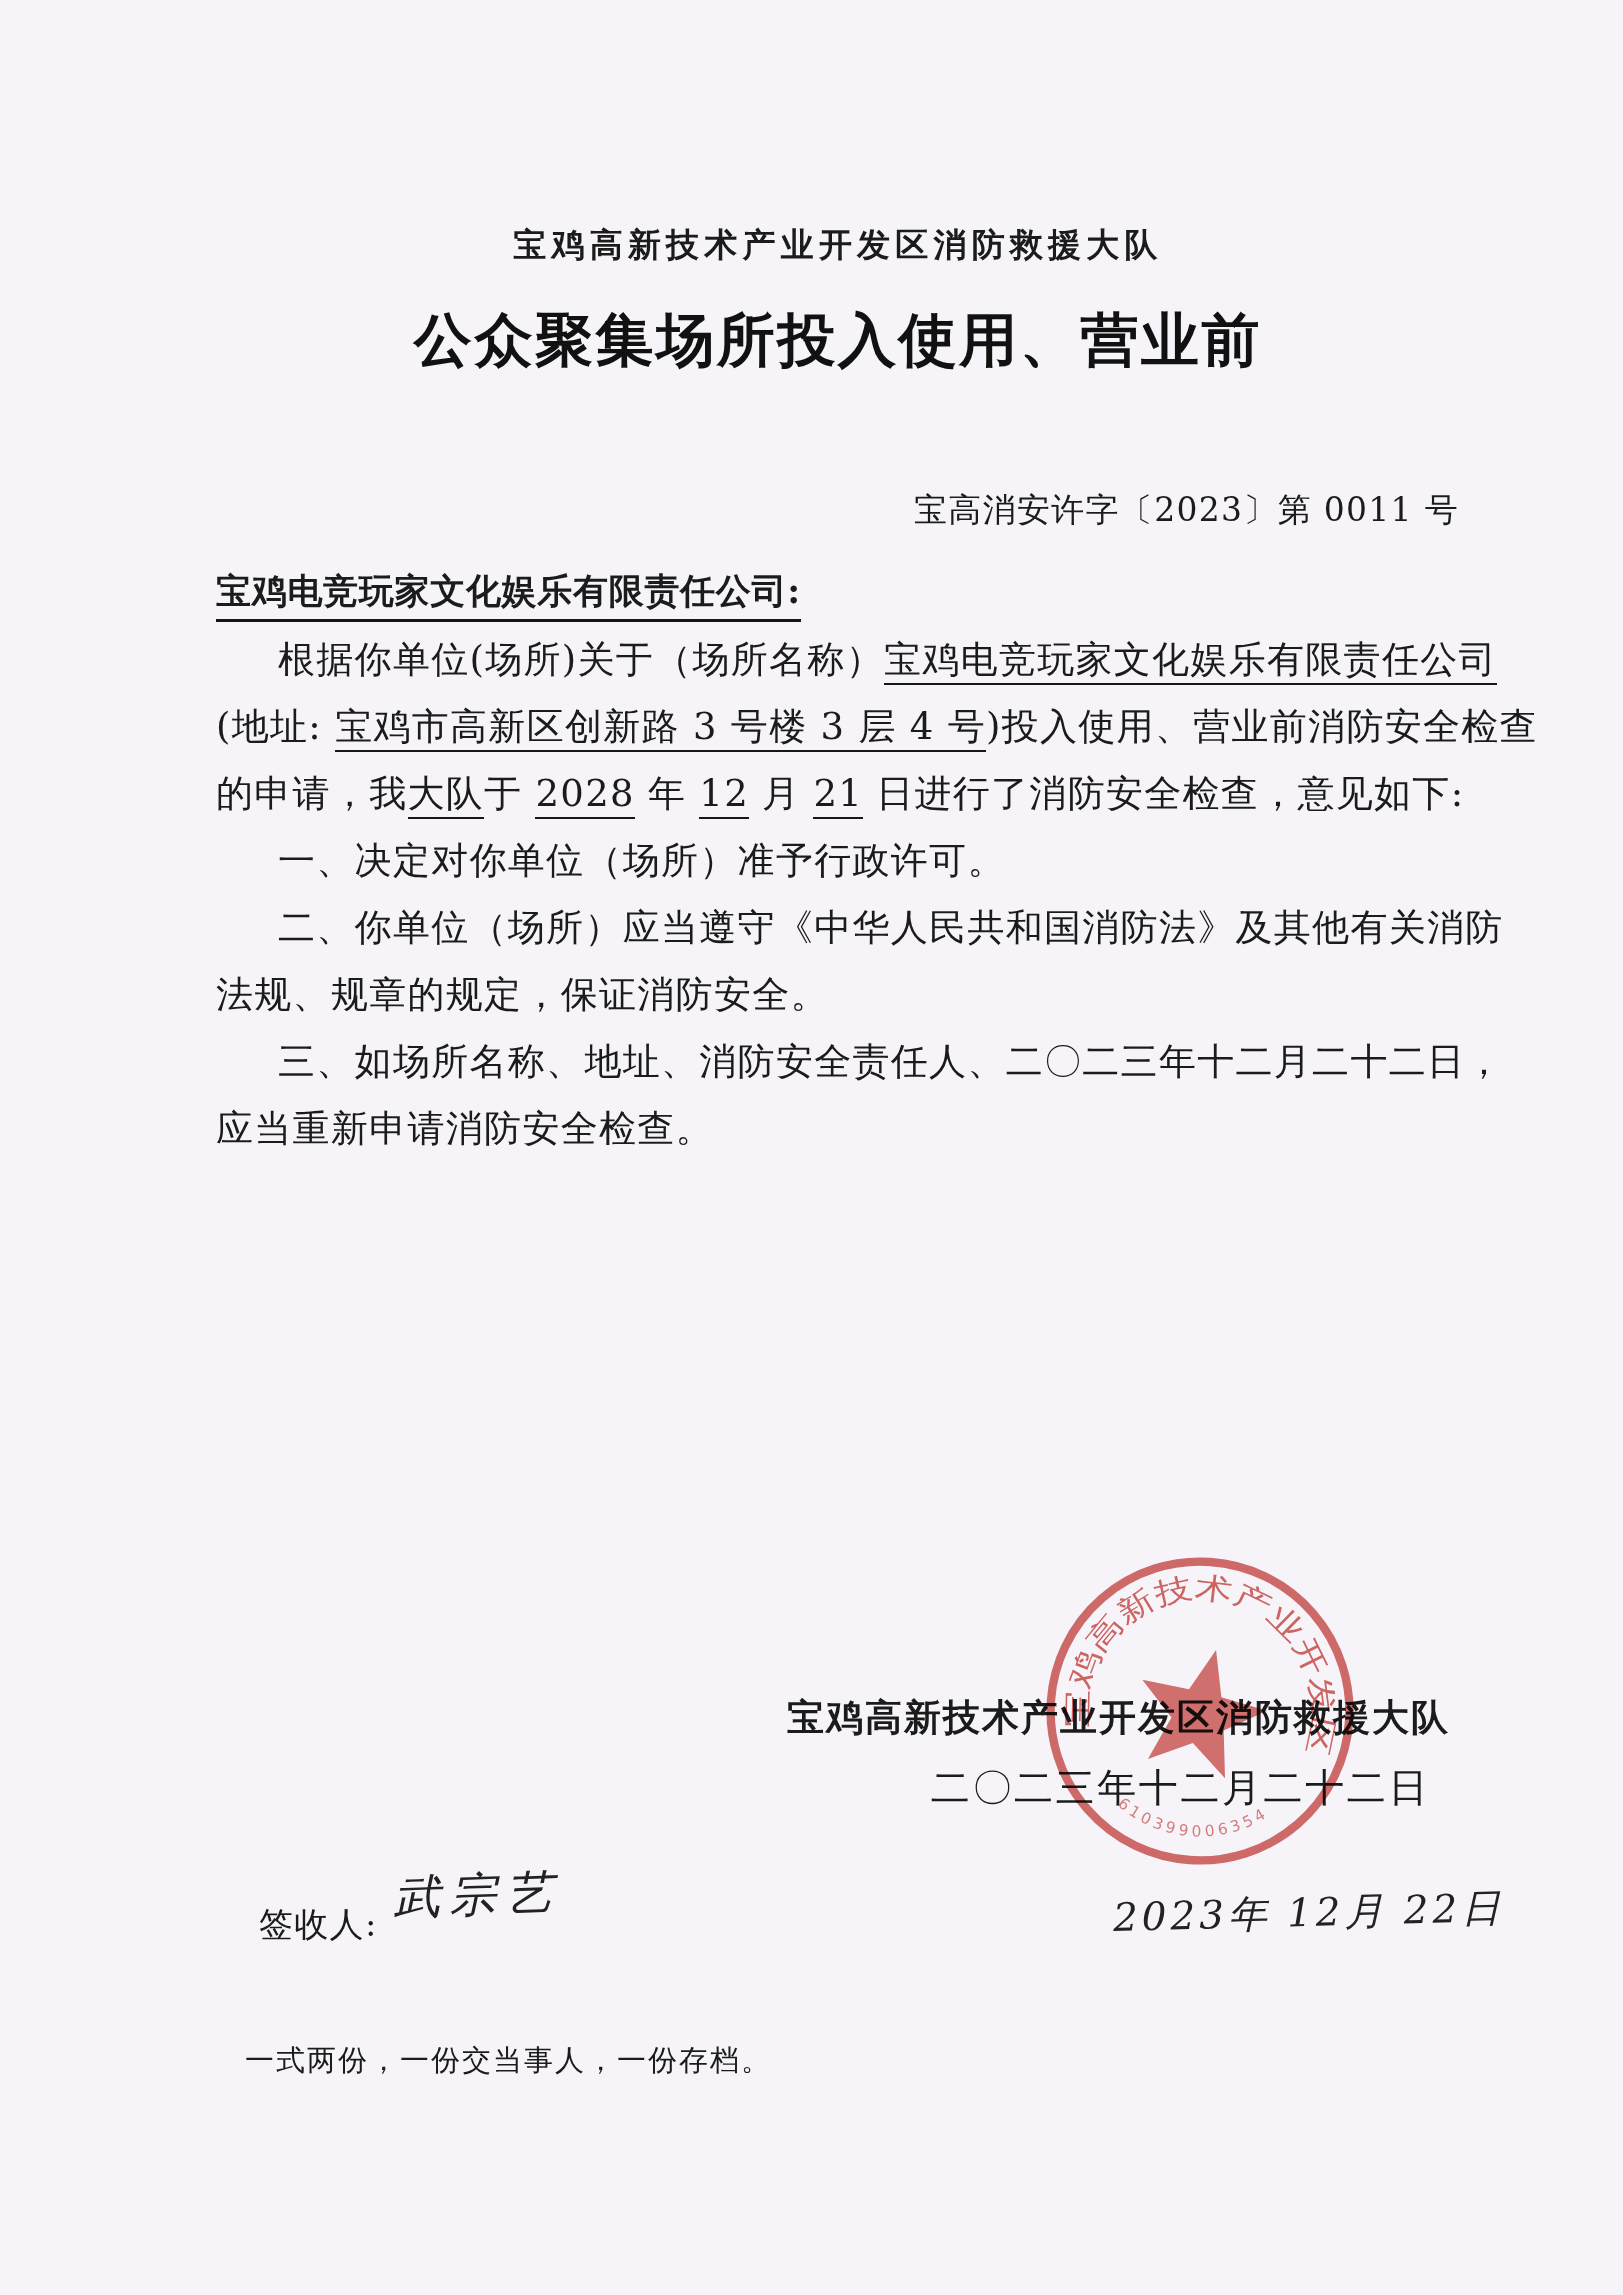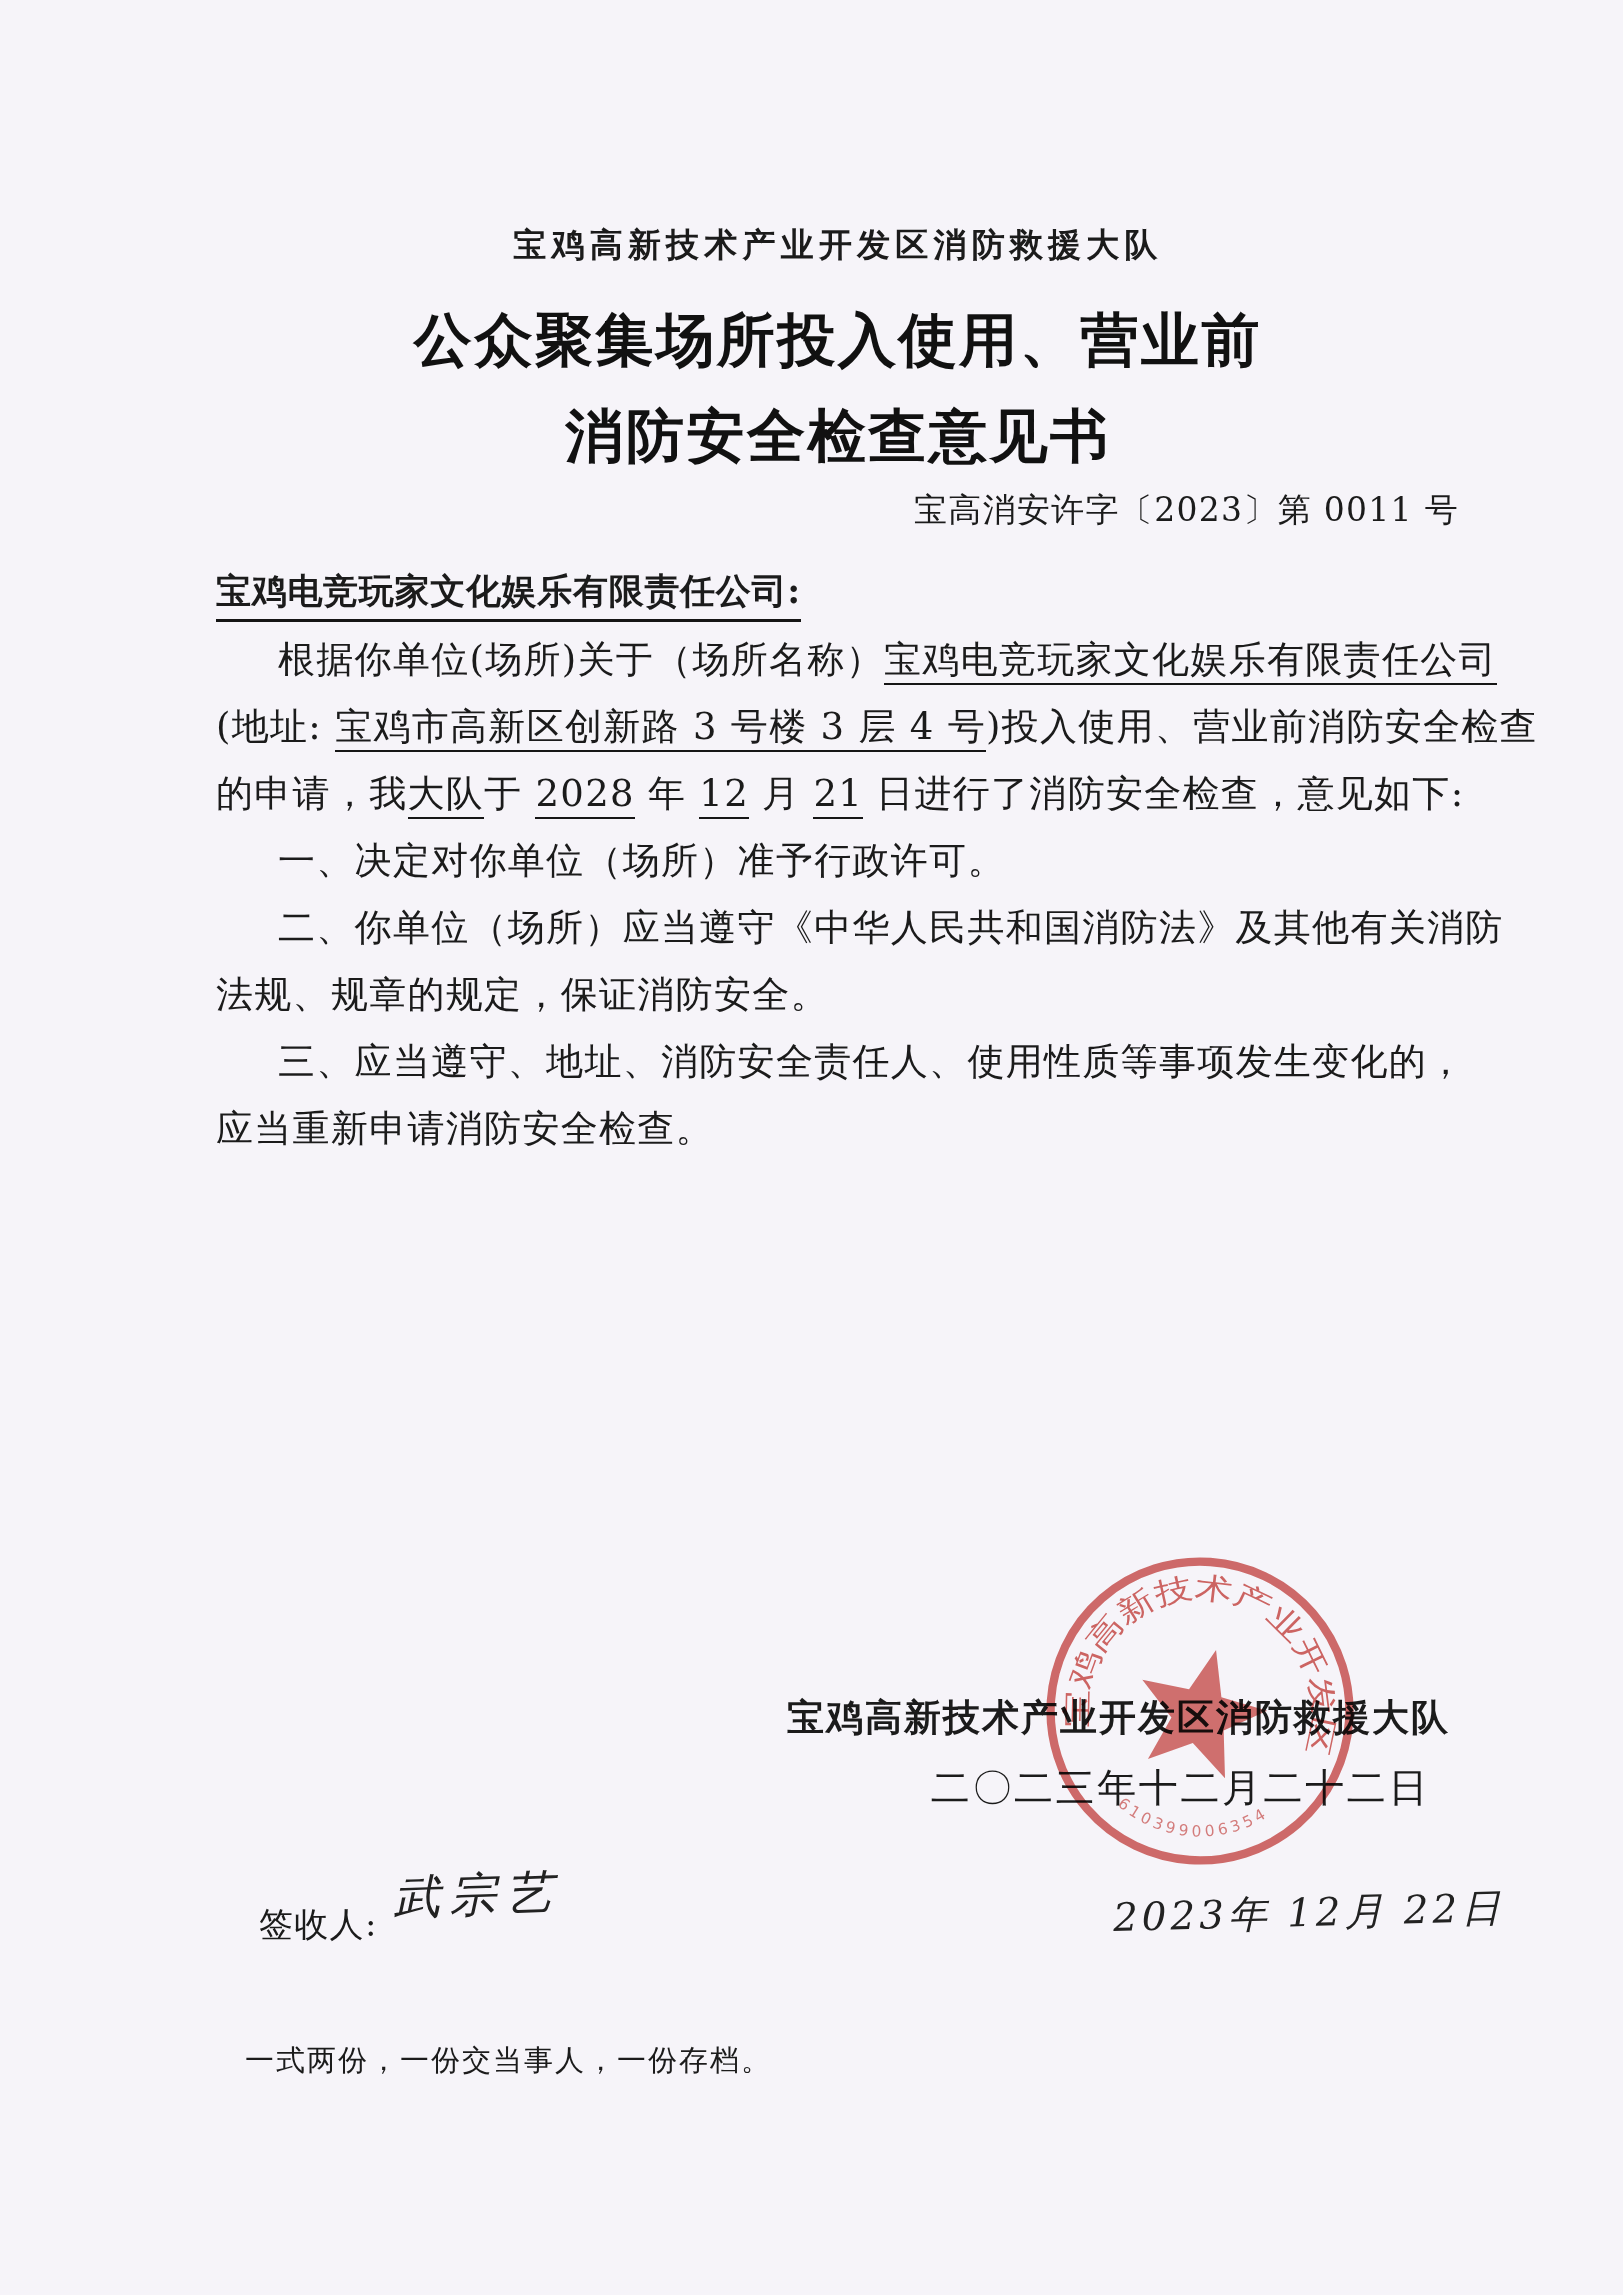--- a/index.html
+++ b/index.html
@@ -77,34 +77,33 @@
   .stamp svg{width:100%;height:100%;}
 </style>
 </head>
 <body>
 
 <div class="page">
 
   <div class="abs center-band org-header">宝鸡高新技术产业开发区消防救援大队</div>
 
   <div class="abs center-band doc-title l1">公众聚集场所投入使用、营业前</div>
-  <div class="abs center-band doc-title l2">消防安全检查意见书</div>
 
   <div class="abs doc-number">宝高消安许字〔2023〕第 0011 号</div>
 
   <div class="abs recipient">宝鸡电竞玩家文化娱乐有限责任公司:</div>
 
   <div class="abs body-block">
     <div class="line indent"><span>根据你单位(场所)关于（场所名称）</span><span class="u">宝鸡电竞玩家文化娱乐有限责任公司</span></div>
     <div class="line"><span>(地址: </span><span class="u">宝鸡市高新区创新路 3 号楼 3 层 4 号</span><span>)投入使用、营业前消防安全检查</span></div>
     <div class="line"><span>的申请，我</span><span class="u">大队</span><span>于 </span><span class="u">2028</span><span> 年 </span><span class="u">12</span><span> 月 </span><span class="u">21</span><span> 日进行了消防安全检查，意见如下:</span></div>
     <div class="line indent">一、决定对你单位（场所）准予行政许可。</div>
     <div class="line indent">二、你单位（场所）应当遵守《中华人民共和国消防法》及其他有关消防</div>
     <div class="line">法规、规章的规定，保证消防安全。</div>
-    <div class="line indent">三、应当遵守、地址、消防安全责任人、使用性质等事项发生变化的，</div>
+    <div class="line indent">三、如场所名称、地址、消防安全责任人、二〇二三年十二月二十二日，</div>
     <div class="line">应当重新申请消防安全检查。</div>
   </div>
 
   <div class="abs authority">宝鸡高新技术产业开发区消防救援大队</div>
   <div class="abs authority-date">二〇二三年十二月二十二日</div>
 
   <div class="abs stamp">
     <svg viewBox="0 0 500 500">
       <defs>
         <path id="arcTop" d="M 81 295.3 A 175 175 0 1 1 419 295.3" fill="none"></path>

